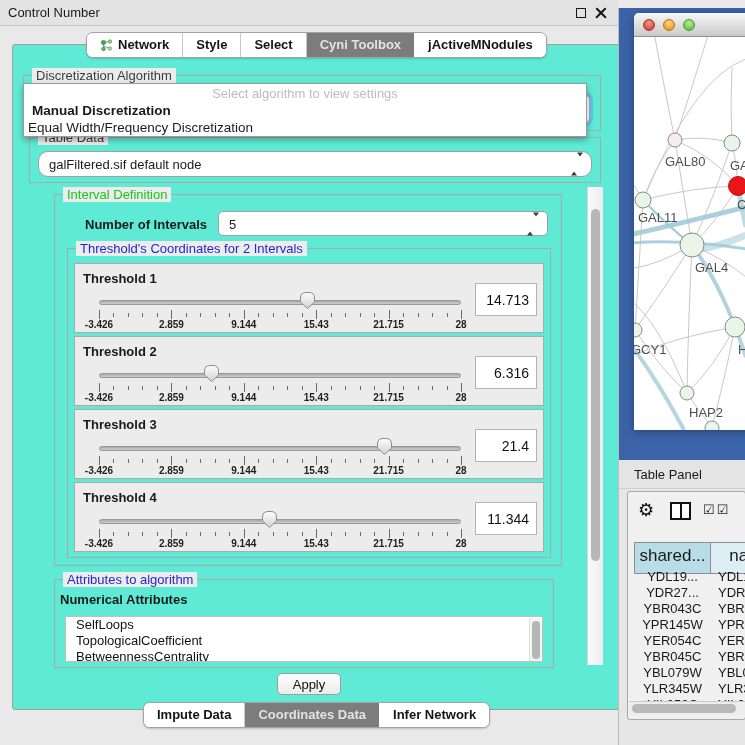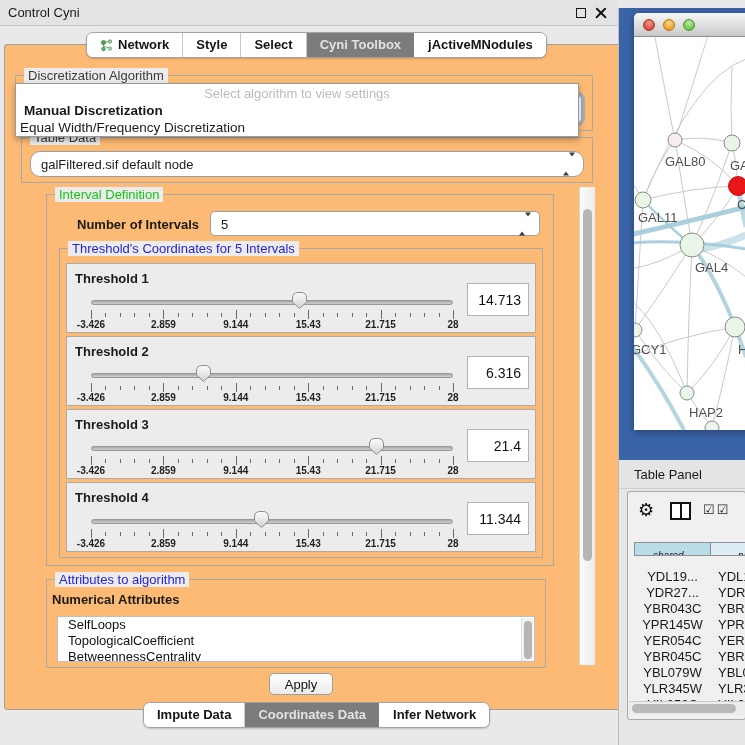--- a/index.html
+++ b/index.html
@@ -17,21 +17,21 @@
 
   .seg { position:absolute; display:inline-flex; background:#fff; border:1px solid #a3a3a3; border-radius:7px; overflow:hidden; box-shadow:0 1px 2px rgba(0,0,0,.18); z-index:5; }
   .seg .tab { line-height:24px; height:24px; padding:0 13px; font-weight:bold; font-size:13px; color:#141414; white-space:nowrap; display:flex; align-items:center; gap:5px; background:#fff; }
   .seg .tab:not(:first-child) { border-left:1px solid #c9c9c9; }
   .seg .tab.sel { background:#7c7c7c; color:#e3e3e3; }
   .seg .tab.sel + .tab { border-left-color:transparent; }
   .seg .tab:has(+ .tab.sel) { border-right:0; }
   #top-tabs { top:32px; left:86px; }
   #bottom-tabs { top:702px; left:143px; }
 
-  #content-panel { position:absolute; left:4px; top:44px; width:706px; height:666px; border:1px solid #9f9f9f; border-radius:3px; background:#fdba74; }
+  #content-panel { position:absolute; left:12px; top:44px; width:706px; height:666px; border:1px solid #9f9f9f; border-radius:3px; background:#5eead4; }
 
   .group { position:absolute; border:1px solid #a9a9a9; }
   .group > .gtitle { position:absolute; top:-8px; left:8px; background:#ececec; padding:0 4px; font-size:13px; }
   .gtitle.green { color:#17c617; }
   .gtitle.blue  { color:#2525cf; }
   .gtitle.dark  { color:#3c3c3c; }
 
   .combo { position:absolute; background:#fff; border:1px solid #9f9f9f; border-radius:5px; }
   .combo .cv { position:absolute; left:10px; top:50%; transform:translateY(-50%); font-size:13px; white-space:nowrap; }
   .stepper { position:absolute; right:8px; top:50%; transform:translateY(-50%); }
@@ -90,21 +90,21 @@
   #net-canvas svg text { font-family:"Liberation Sans",sans-serif; font-size:13px; fill:#4f4f4f; }
 
   #table-panel-bar { position:absolute; left:0; top:452px; width:127px; height:29px; background:#e4e4e4; border-bottom:1px solid #cfcfcf; }
   #table-panel-bar .t { position:absolute; left:15px; top:7px; font-size:13px; }
   #table-box { position:absolute; left:8px; top:483px; width:119px; height:229px; background:#f0f0f0; border:1px solid #a8a8a8; border-radius:3px; overflow:hidden; }
   #gear { position:absolute; left:10px; top:8px; font-size:18px; color:#111; line-height:20px; }
   #col-icon { position:absolute; left:42px; top:10px; width:21px; height:18px; border:2px solid #111; background:#fff; }
   #col-icon i { position:absolute; left:8px; top:0; width:2px; height:14px; background:#111; }
   #checks { position:absolute; left:75px; top:10px; font-size:13px; letter-spacing:2px; color:#222; }
   #thead { position:absolute; left:6px; top:50px; height:27px; display:flex; }
-  #thead .hc { height:14px; border:1px solid #8f8f8f; font-size:10px; text-align:center; line-height:25px; white-space:nowrap; overflow:hidden;font-style:italic; }
+  #thead .hc { height:32px; border:1px solid #8f8f8f; font-size:17px; text-align:center; line-height:25px; white-space:nowrap; overflow:hidden; }
   #thead .hc.c1 { width:77px; background:#b9dce9; }
   #thead .hc.c2 { width:80px; background:#ddedf4; border-left:0; }
   #rows-host { position:absolute; left:6px; top:77px; width:170px; }
   .trow { display:flex; height:16px; font-size:13px; }
   .trow .c1 { width:77px; text-align:center; white-space:nowrap; overflow:hidden; }
   .trow .c2 { width:80px; padding-left:7px; white-space:nowrap; }
   #hscroll { position:absolute; left:1px; top:209px; width:116px; height:14px; background:#ededed; border-top:1px solid #c9c9c9; }
   #hscroll .thumbh { position:absolute; left:3px; top:2px; width:104px; height:9px; background:#b9b9b9; border-radius:5px; }
 </style>
 </head>
@@ -115,21 +115,21 @@
     <linearGradient id="tg" x1="0" y1="0" x2="0" y2="1">
       <stop offset="0" stop-color="#fdfdfd"></stop>
         <stop offset="1" stop-color="#d2d2d2"></stop>
     </linearGradient>
   </defs>
 </svg>
 
 <div id="dock">
 
   <div id="titlebar">
-    <span class="t">Control Cyni</span>
+    <span class="t">Control Number</span>
     <div id="float-btn"></div>
     <div id="close-btn">
         <i class="a"></i>
         <i class="b"></i>
       </div>
   </div>
 
   <div id="top-tabs" class="seg">
     <div class="tab">
       <svg width="13" height="13" viewBox="0 0 13 13">
@@ -181,21 +181,21 @@
       </div>
 
     <div id="interval-group" class="group">
       <span class="gtitle green">Interval Definition</span>
       <span id="num-label">Number of Intervals</span>
       <div id="num-combo" class="combo">
         <span class="cv">5</span>
         <span class="stepper"><span class="up"></span><span class="dn"></span></span>
       </div>
       <div id="thr-group" class="group">
-        <span class="gtitle blue">Threshold's Coordinates for 5 Intervals</span>
+        <span class="gtitle blue">Threshold's Coordinates for 2 Intervals</span>
         <div id="thresholds-host">
   <div class="thr-box" style="top: 14px;">
     <span class="th-label">Threshold 1</span>
     <div class="track"></div>
     <svg class="thumb" width="17" height="19" viewBox="0 0 17 19" style="left: 224.445px;">
       <path d="M1.5,7 Q1.5,1.5 7,1.5 L10,1.5 Q15.5,1.5 15.5,7 L15.5,11 L8.5,17.5 L1.5,11 Z" fill="url(#tg)" stroke="#8d8d8d"></path>
     </svg>
     <div class="ticks">
                 <div class="tick major" style="left: 0%;"></div>
                 <div class="tick" style="left: 4%;"></div>

